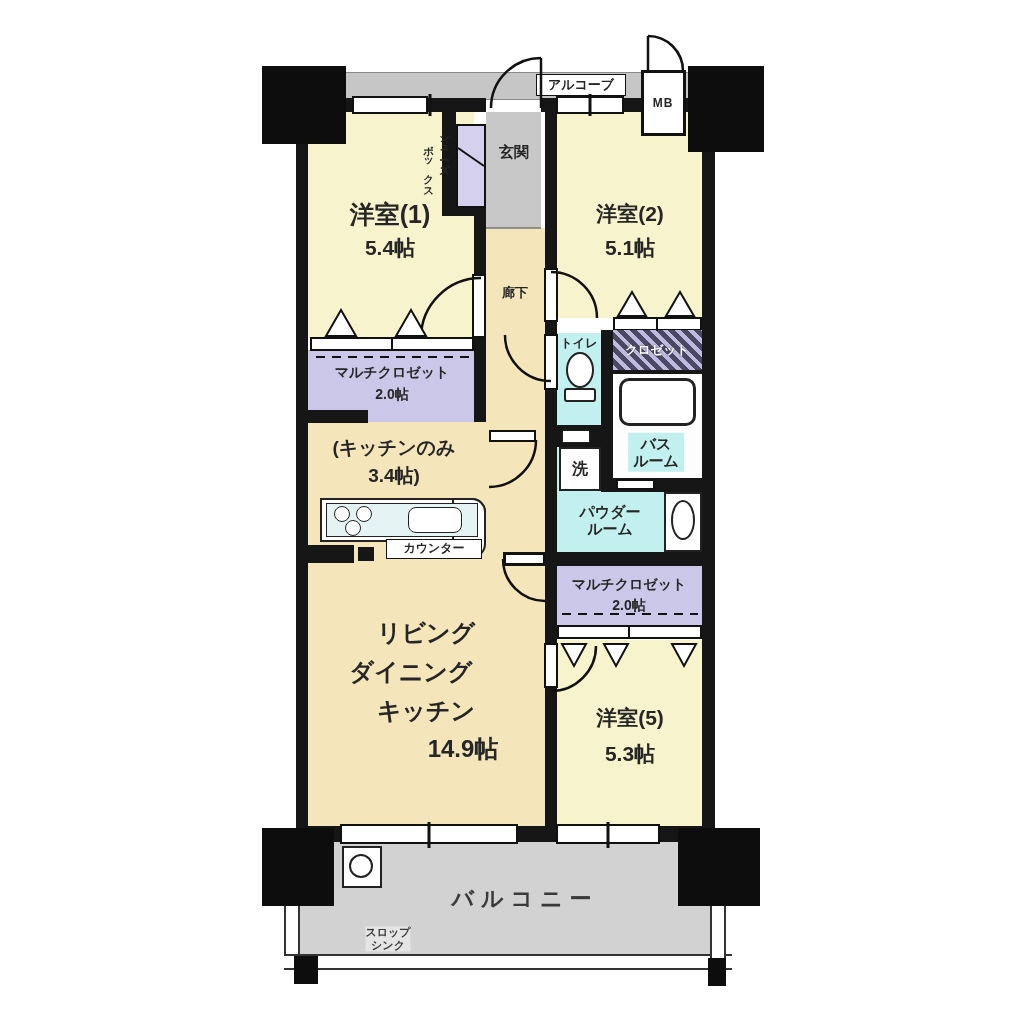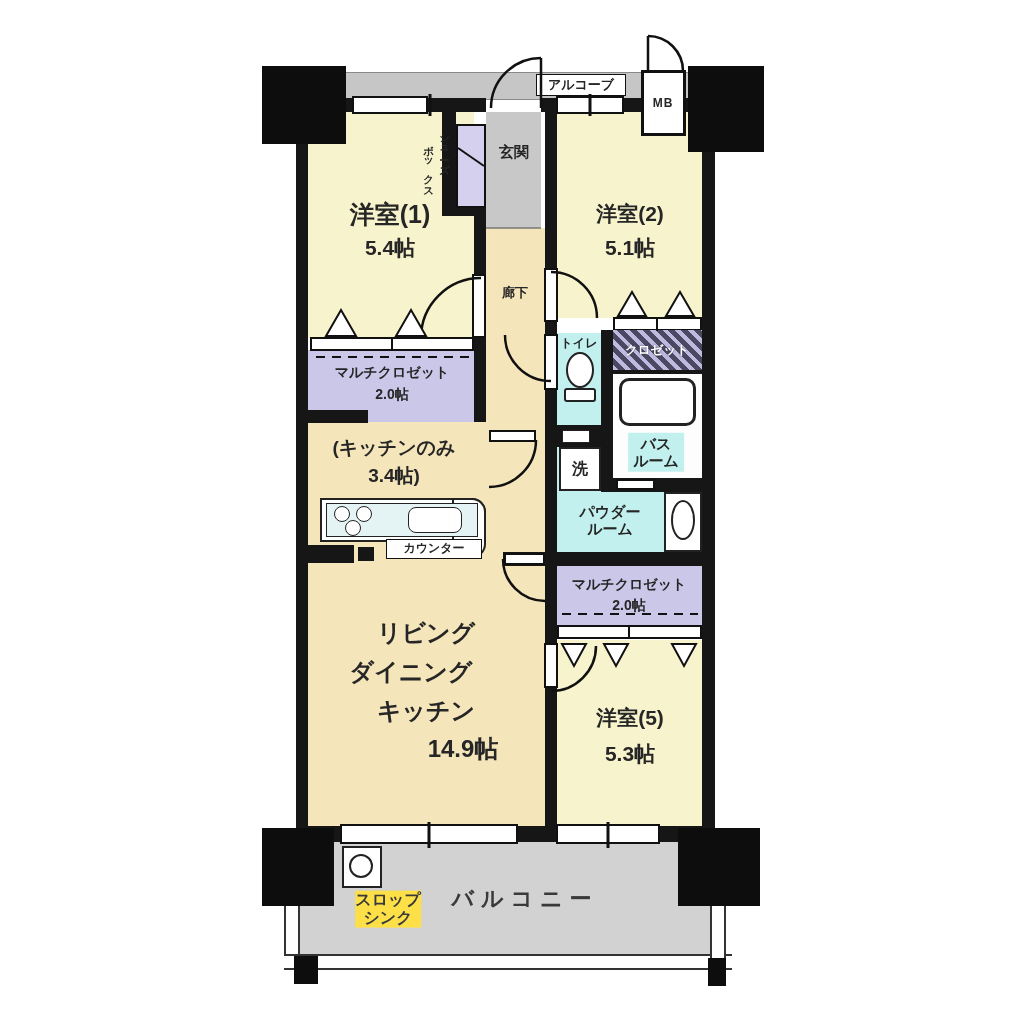--- a/index.html
+++ b/index.html
@@ -204,19 +204,19 @@
 
   <div class="label" style="left:580px;top:469px;font-size:16px;">洗</div>
 
   <div class="vtext" style="left:438px;top:126px;">シューズ</div>
   <div class="vtext" style="left:422px;top:138px;">ボックス</div>
 
   <div class="label" style="left:581px;top:85px;font-size:13px;">アルコーブ</div>
   <div class="label" style="left:663px;top:104px;font-size:12px;letter-spacing:1px;">MB</div>
 
   <div class="label" style="left:525px;top:899px;font-size:22px;letter-spacing:7px;color:#3a3a3a;">バルコニー</div>
-  <div class="label" style="left:388px;top:909px;font-size:16px;color:#3a3a3a;background:#fde047;">
+  <div class="label" style="left:388px;top:939px;font-size:11px;color:#3a3a3a;background:#e5e5e5;">
       <span>スロップ</span><br>
       <span>シンク</span>
   </div>
   <div class="label" style="left:434px;top:549px;font-size:12px;">カウンター</div>
 
 </div>
 
 </body></html>

